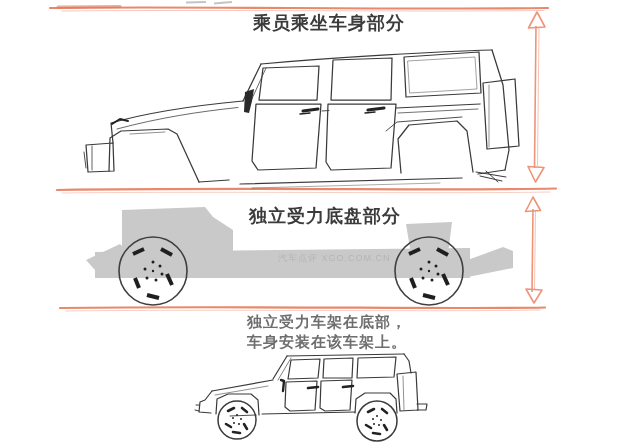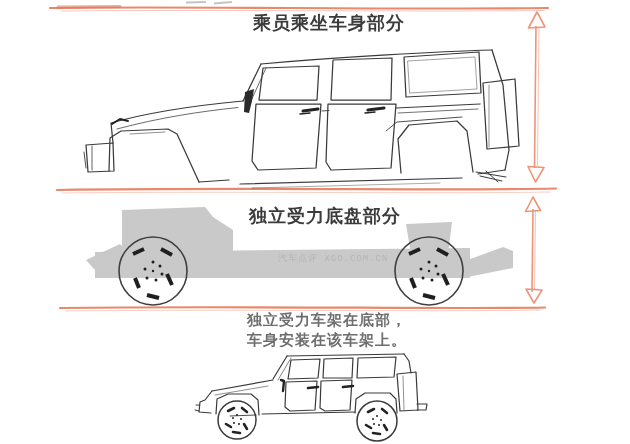--- a/index.html
+++ b/index.html
@@ -1,18 +1,18 @@
 <!DOCTYPE html>
 <html><head>
 <meta charset="utf-8">
 <style>
   html,body{margin:0;padding:0;background:#ffffff;}
   .canvas{
     position:relative;width:572px;height:444px;background:#ffffff;
-    overflow:hidden;font-family:Liberation Mono, monospace;
+    overflow:hidden;font-family:Liberation Sans, sans-serif;
   }
   .art{position:absolute;left:0;top:0;width:630px;height:444px;}
   .label{position:absolute;white-space:nowrap;}
   .section-title{
     font-size:18px;font-weight:bold;color:#3b3b3b;letter-spacing:1px;
     width:630px;text-align:center;
   }
   .title-body{top:11px;left:14px;}
   .title-chassis{top:204px;left:10px;}
   .caption{

